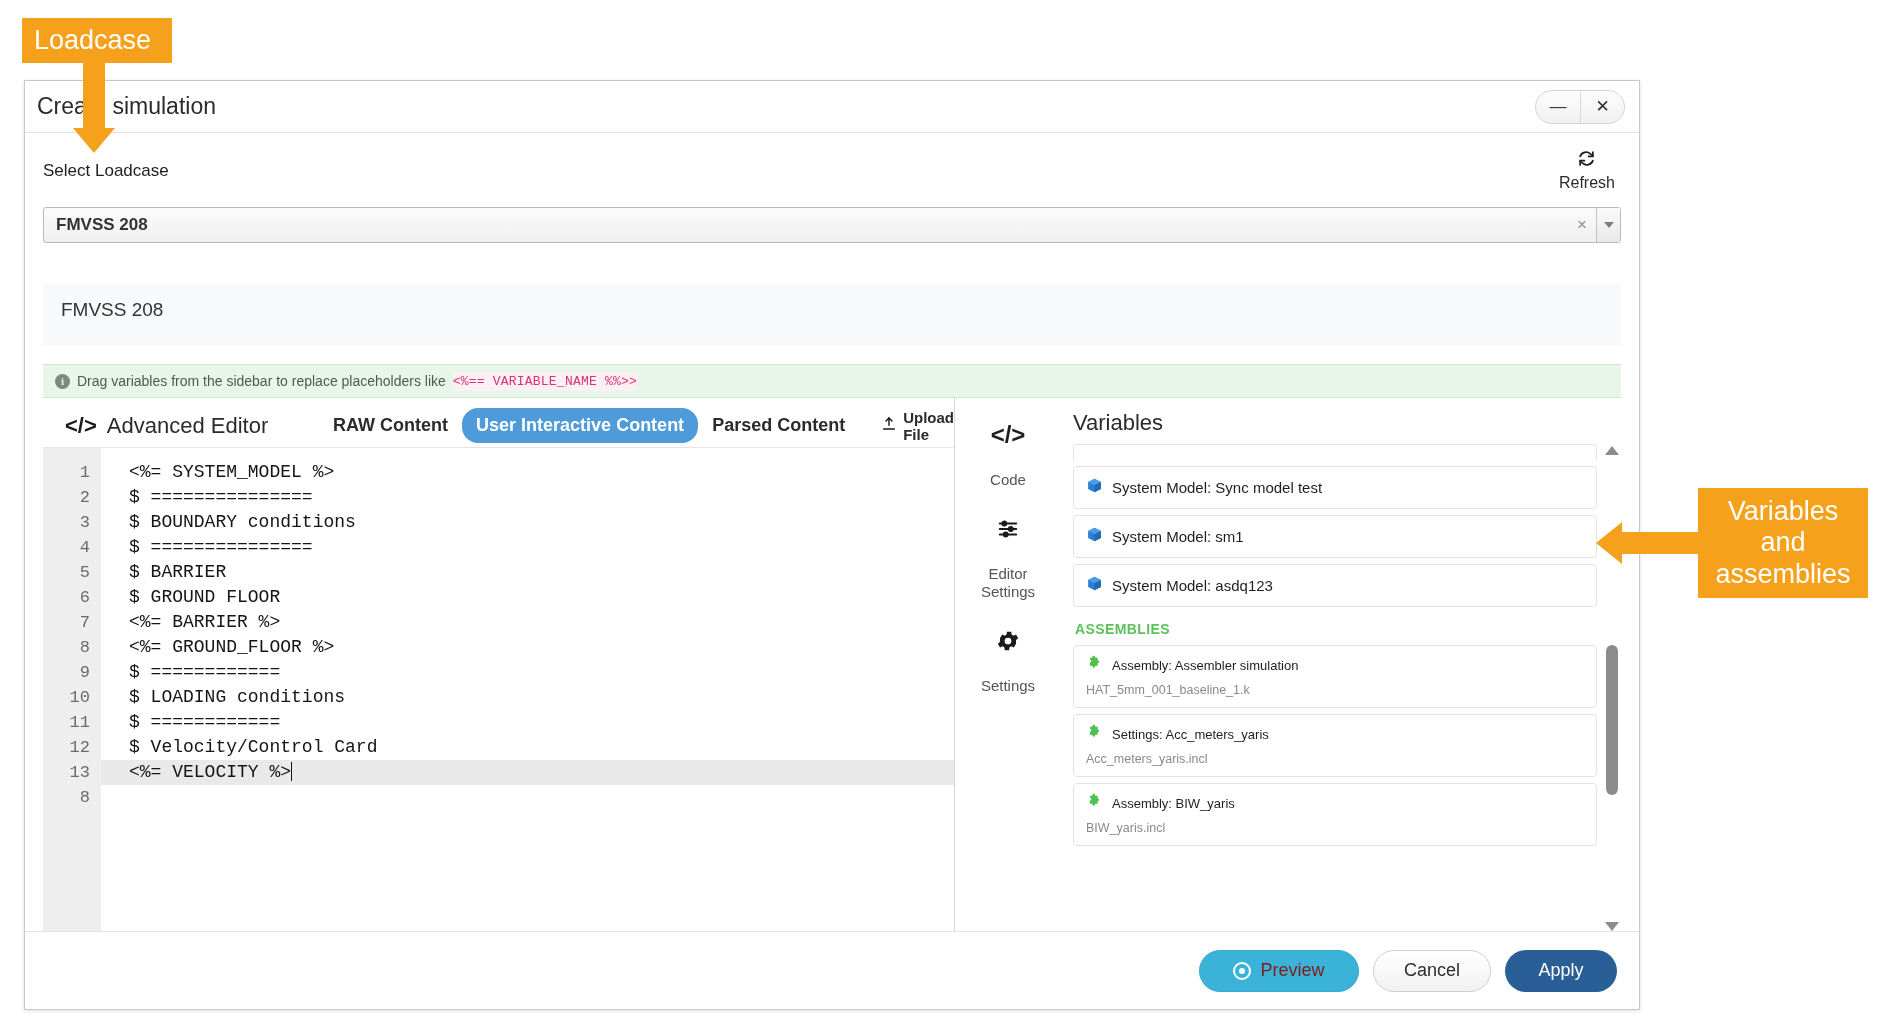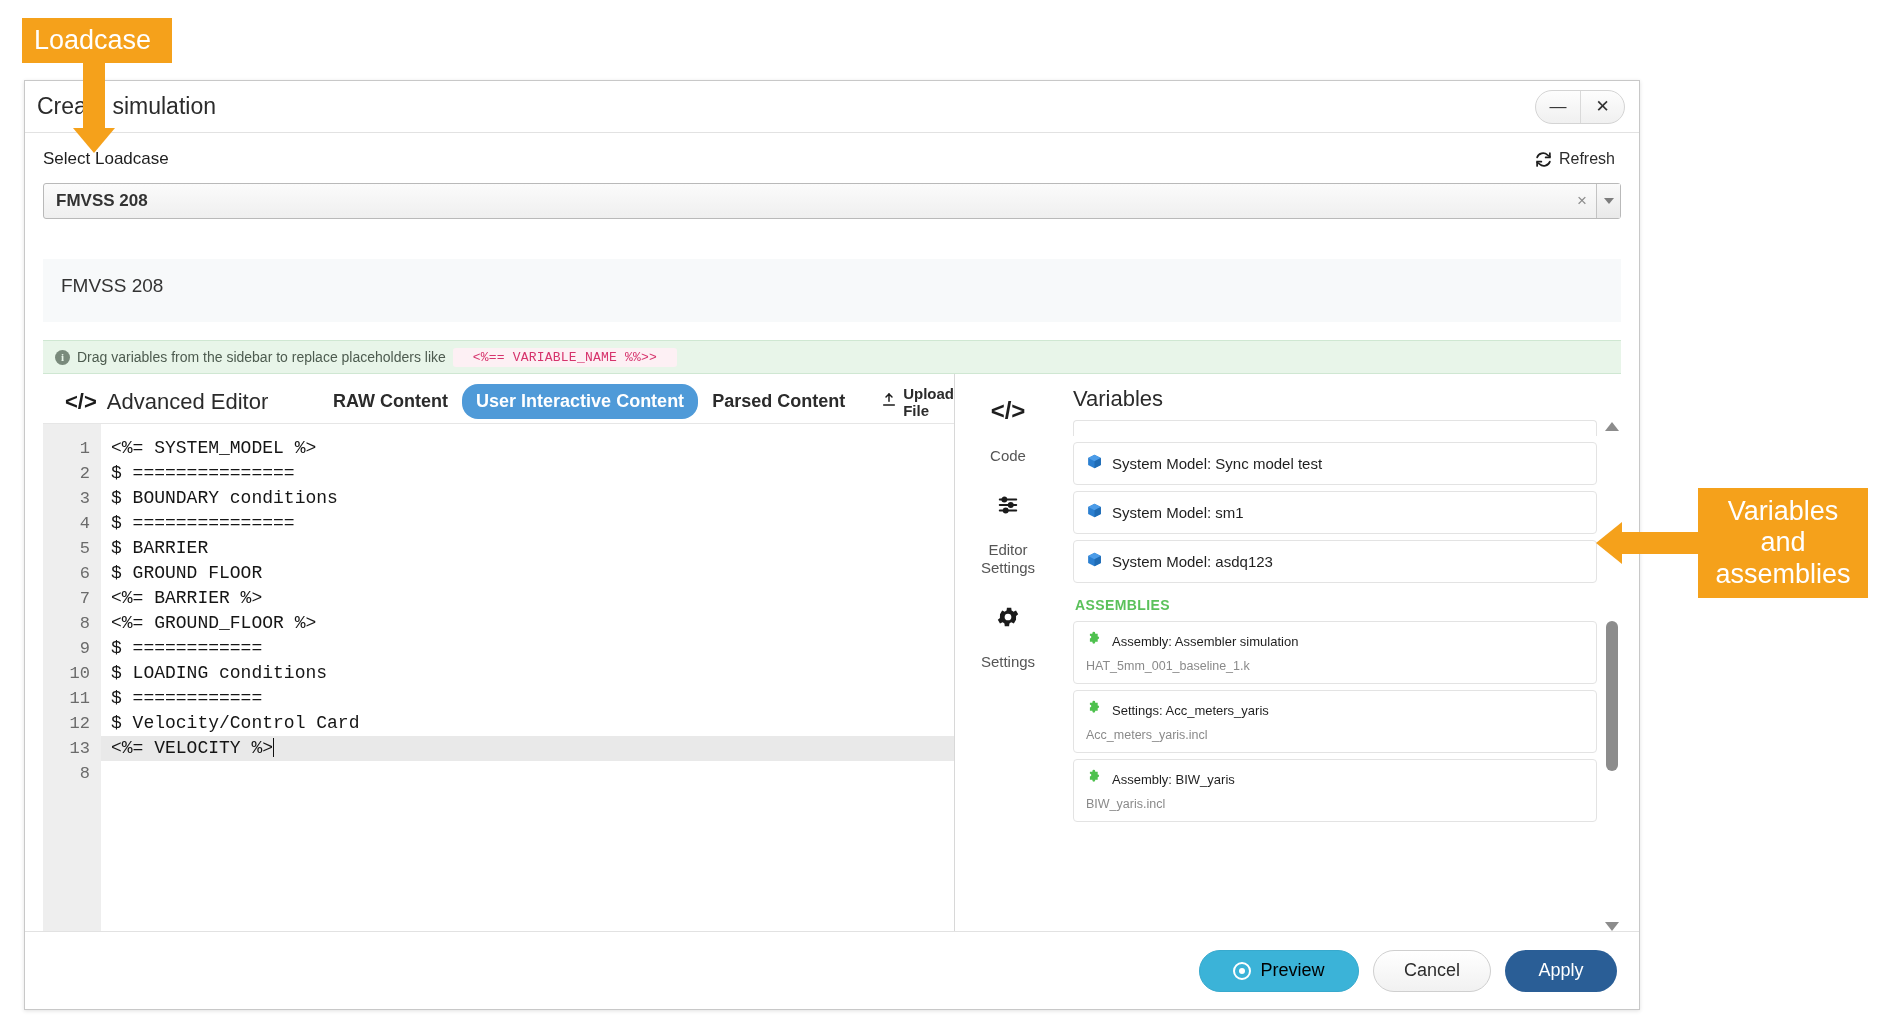--- a/index.html
+++ b/index.html
@@ -112,20 +112,21 @@
   }
   #select-loadcase-label {
     font-size: 17px; font-weight: normal; color: #1e1e1e;
     flex: 1;
   }
   #refresh-btn {
     display: flex; align-items: center; gap: 7px;
     font-size: 16px; color: #2b2b2b; cursor: pointer;
     background: none; border: none;
     font-family: "Liberation Sans", sans-serif;
+    flex-direction: column;
   }
   #refresh-btn svg { display:block; }
 
   
   #loadcase-select {
     margin: 8px 18px 0 18px;
     height: 36px;
     background: linear-gradient(#fbfbfb,#efefef);
     border: 1px solid #b9b9b9;
     border-radius: 3px;
@@ -176,21 +177,21 @@
     padding-left: 12px;
     flex: none;
     gap: 7px;
   }
   #info-text { font-size: 14px; color: #4d5b4f; }
   #info-code {
     font-family: "Liberation Mono", monospace;
     font-size: 13px;
     color: #d6336c;
     background: #fdf0f4;
-    padding: 2px 20px;
+    padding: 2px 0;
     border-radius: 3px;
     letter-spacing: .2px;
   }
   .info-i {
     width: 15px; height: 15px; border-radius: 50%;
     background: #7a8a7c; color: #e8f5e9;
     font-size: 11px; font-weight: bold;
     display: flex; align-items: center; justify-content: center;
     font-family: "Liberation Serif", serif;
   }
@@ -260,21 +261,21 @@
     color: #6b6b6b;
   }
   #code-lines {
     flex: 1;
     padding-top: 12px;
     position: relative;
   }
   .codeline {
     height: 25px;
     line-height: 25px;
-    padding-left: 10px;
+    padding-left: 28px;
     font-family: "Liberation Mono", monospace;
     font-size: 18px;
     color: #151515;
     white-space: pre;
   }
   .codeline.current { background: #e9e9e9; }
   .codeline.current::after {
     content: "";
     display: inline-block;
     width: 1px; height: 19px;
@@ -384,21 +385,21 @@
   .btn {
     border-radius: 21px;
     font-size: 18px;
     height: 42px;
     padding: 0 26px;
     cursor: pointer;
     display: flex; align-items: center; justify-content: center; gap: 9px;
     font-family: "Liberation Sans", sans-serif;
     border: 1px solid transparent;
   }
-  #btn-preview { background: #3bb3d8; color: #000000; min-width: 160px; border-color:#37a9cd;}
+  #btn-preview { background: #3bb3d8; color: #7f1d1d; min-width: 160px; border-color:#37a9cd;}
   #btn-cancel { background: linear-gradient(#ffffff,#f1f1f1); color: #2d2d2d; border: 1px solid #cfcfcf; min-width: 118px;}
   #btn-apply { background: #2a5e96; color: #fff; min-width: 112px; }
   .eye {
     width: 18px; height: 18px; border-radius: 50%;
     border: 2px solid #fff;
     display: flex; align-items: center; justify-content: center;
   }
   .eye i { width: 6px; height: 6px; background: #fff; border-radius: 50%; display:block;}
 </style>
 </head>

